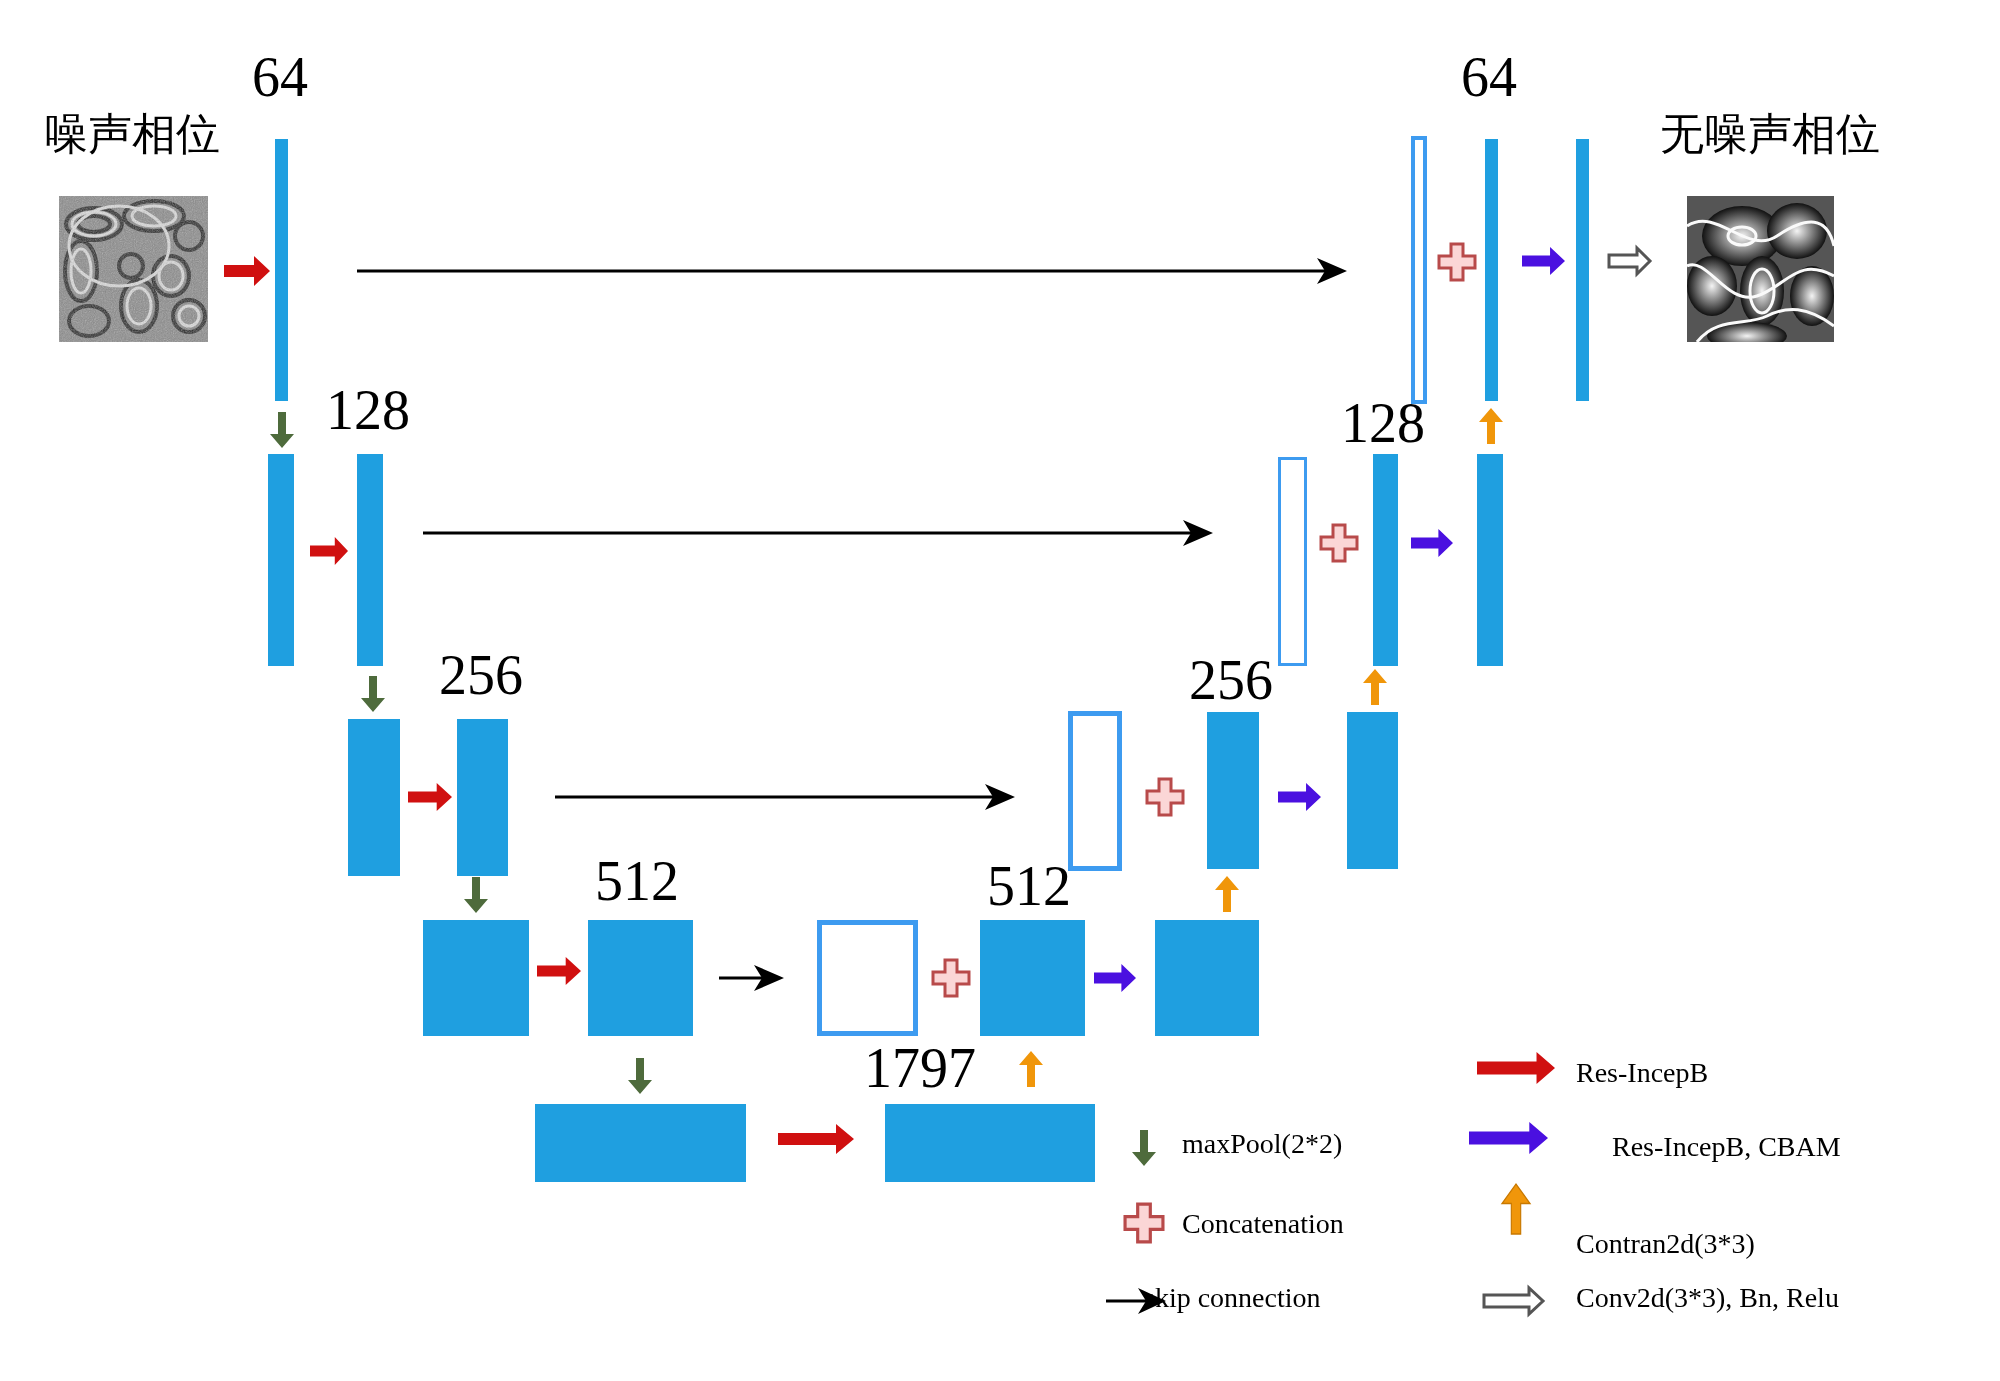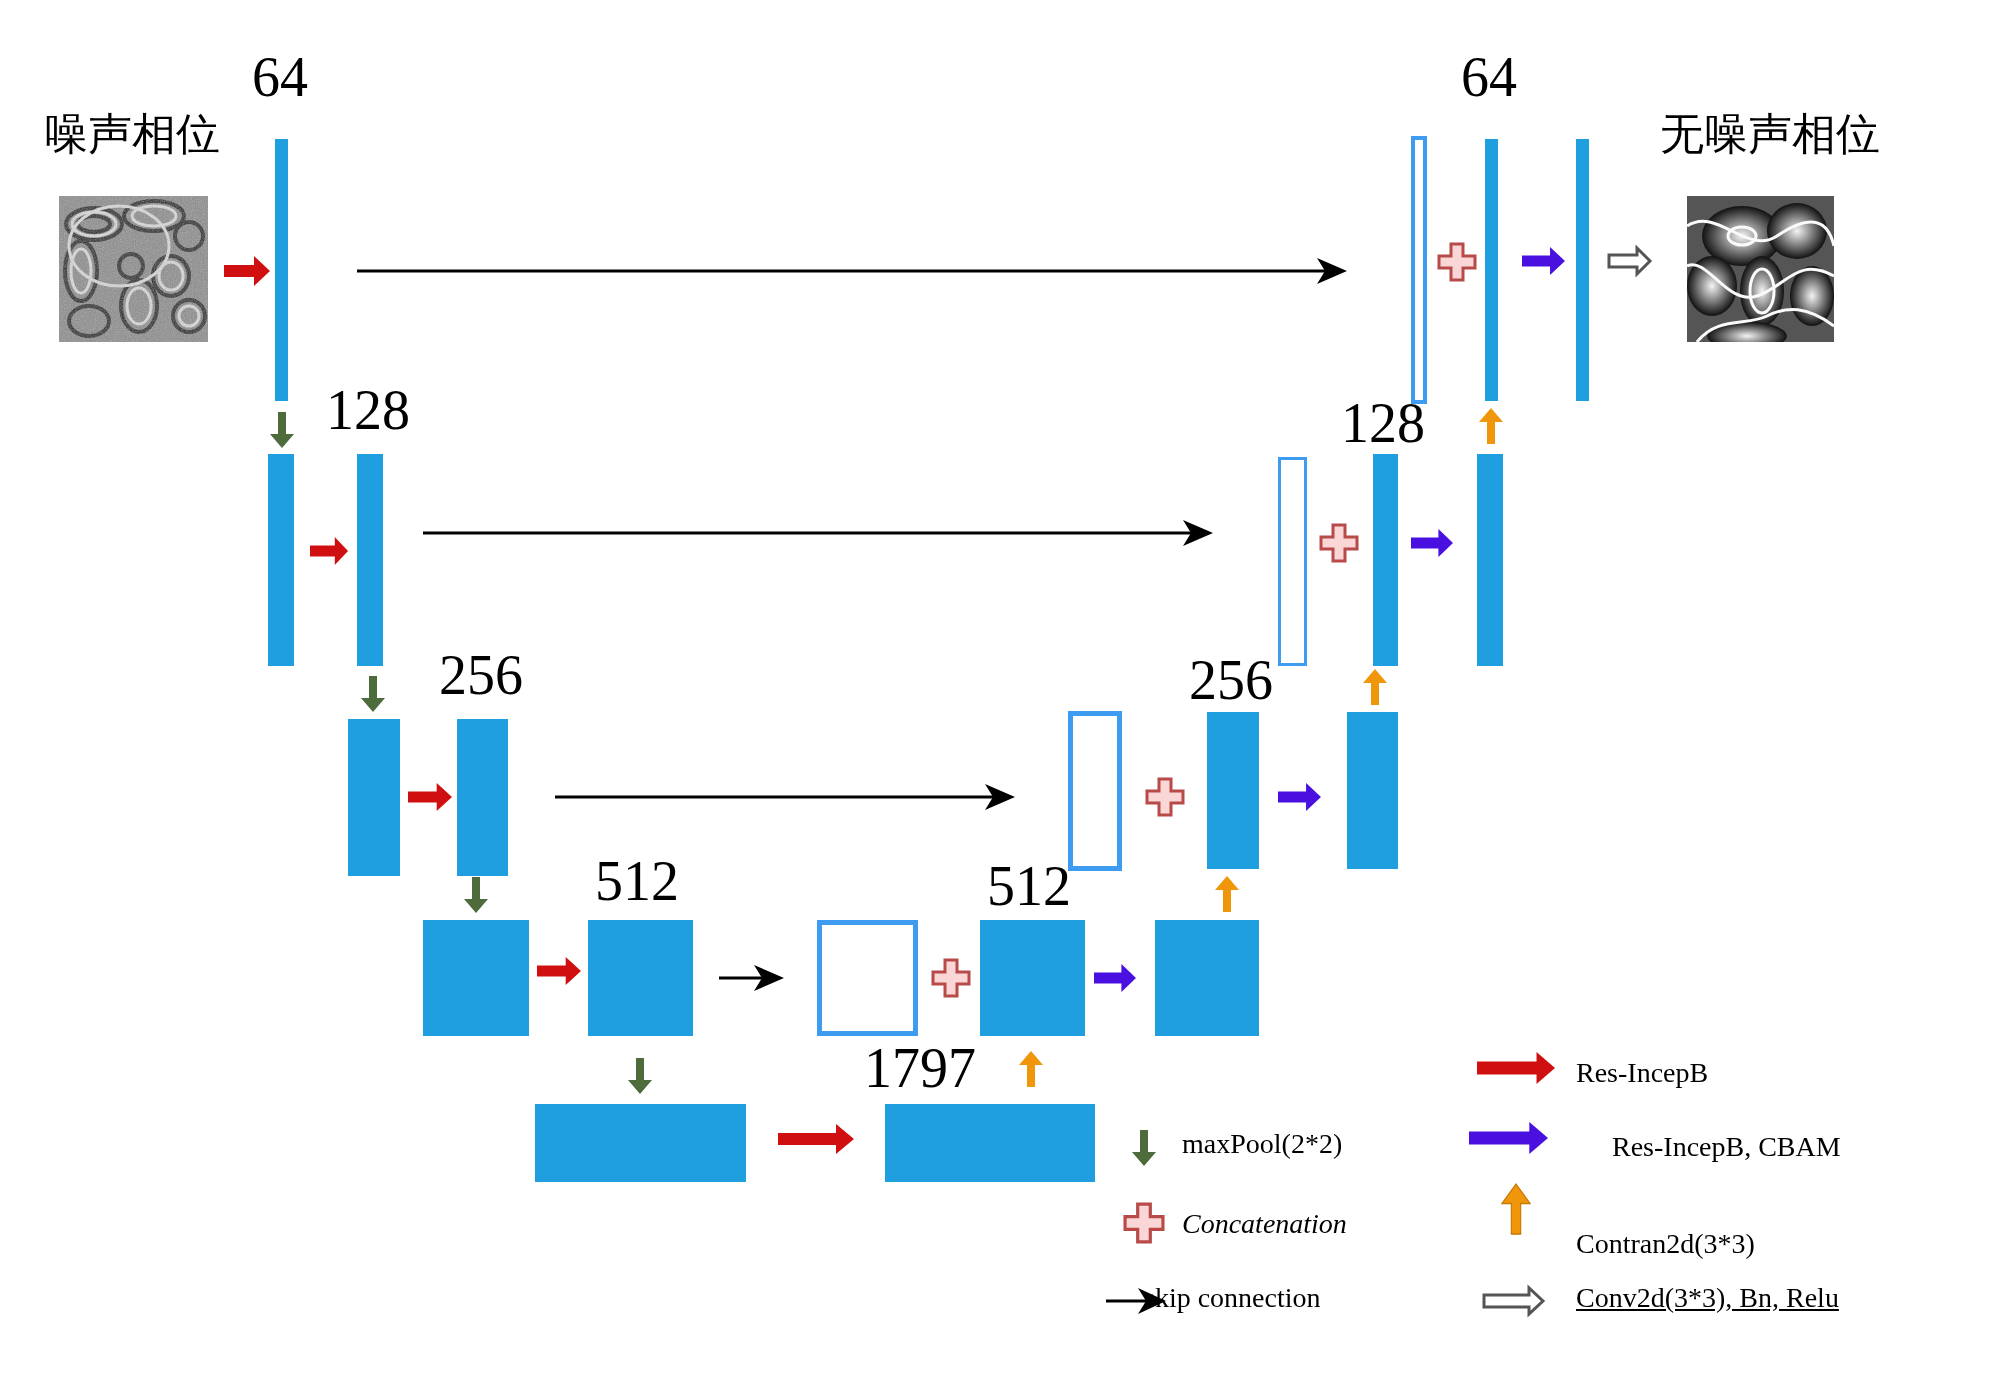--- a/index.html
+++ b/index.html
@@ -209,21 +209,21 @@
 
   <div>
     <svg class="icon" style="left:1132px;top:1129px;" width="24" height="38" viewBox="0 0 24 36">
         <path d="M8,0 H16 V22 H24 L12,36 L0,22 H8 Z" fill="#4e6b3c"></path>
       </svg>
     <div class="leg" style="left:1182px;top:1144px;">maxPool(2*2)</div>
 
     <svg class="icon" style="left:1124px;top:1203px;" width="40" height="40" viewBox="0 0 38 38">
         <path d="M13,1 H25 V13 H37 V25 H25 V37 H13 V25 H1 V13 H13 Z" fill="#fbd6d6" stroke="#b84a4a" stroke-width="3"></path>
       </svg>
-    <div class="leg" style="left:1182px;top:1224px;font-style:italic;">Concatenation</div>
+    <div class="leg" style="left:1182px;top:1224px;">Concatenation</div>
 
     <svg class="icon" style="left:1106px;top:1286px;" width="60" height="30" viewBox="0 0 60 30">
         <line x1="0" y1="15" x2="48" y2="15" stroke="#000" stroke-width="3"></line>
         <path d="M32,2 L60,15 L32,28 L40,15 Z" fill="#000"></path>
       </svg>
     <div class="leg" style="left:1144px;top:1298px;">skip connection</div>
 
     <svg class="icon" style="left:1477px;top:1052px;" width="78" height="32" viewBox="0 0 76 30" preserveAspectRatio="none">
         <path d="M0,9 H58 V0 L76,15 L58,30 V21 H0 Z" fill="#d01010"></path>
       </svg>
@@ -235,16 +235,16 @@
     <div class="leg" style="left:1576px;top:1147px;margin-left:36px;">Res-IncepB, CBAM</div>
 
     <svg class="icon" style="left:1502px;top:1184px;" width="28" height="50" viewBox="0 0 24 36" preserveAspectRatio="none">
         <path d="M8,36 H16 V14 H24 L12,0 L0,14 H8 Z" fill="#f0960a" stroke="#c87800" stroke-width="1"></path>
       </svg>
     <div class="leg" style="left:1576px;top:1224px;margin-top:20px;">Contran2d(3*3)</div>
 
     <svg class="icon" style="left:1483px;top:1287px;" width="62" height="28" viewBox="0 0 62 28">
         <path d="M1,8 H46 V1 L60,14 L46,27 V20 H1 Z" fill="#fff" stroke="#555" stroke-width="3"></path>
       </svg>
-    <div class="leg" style="left:1576px;top:1298px;text-decoration:underline;">Conv2d(3*3), Bn, Relu</div>
+    <div class="leg" style="left:1576px;top:1298px;">Conv2d(3*3), Bn, Relu</div>
   </div>
 
 </div>
 
 </body></html>

